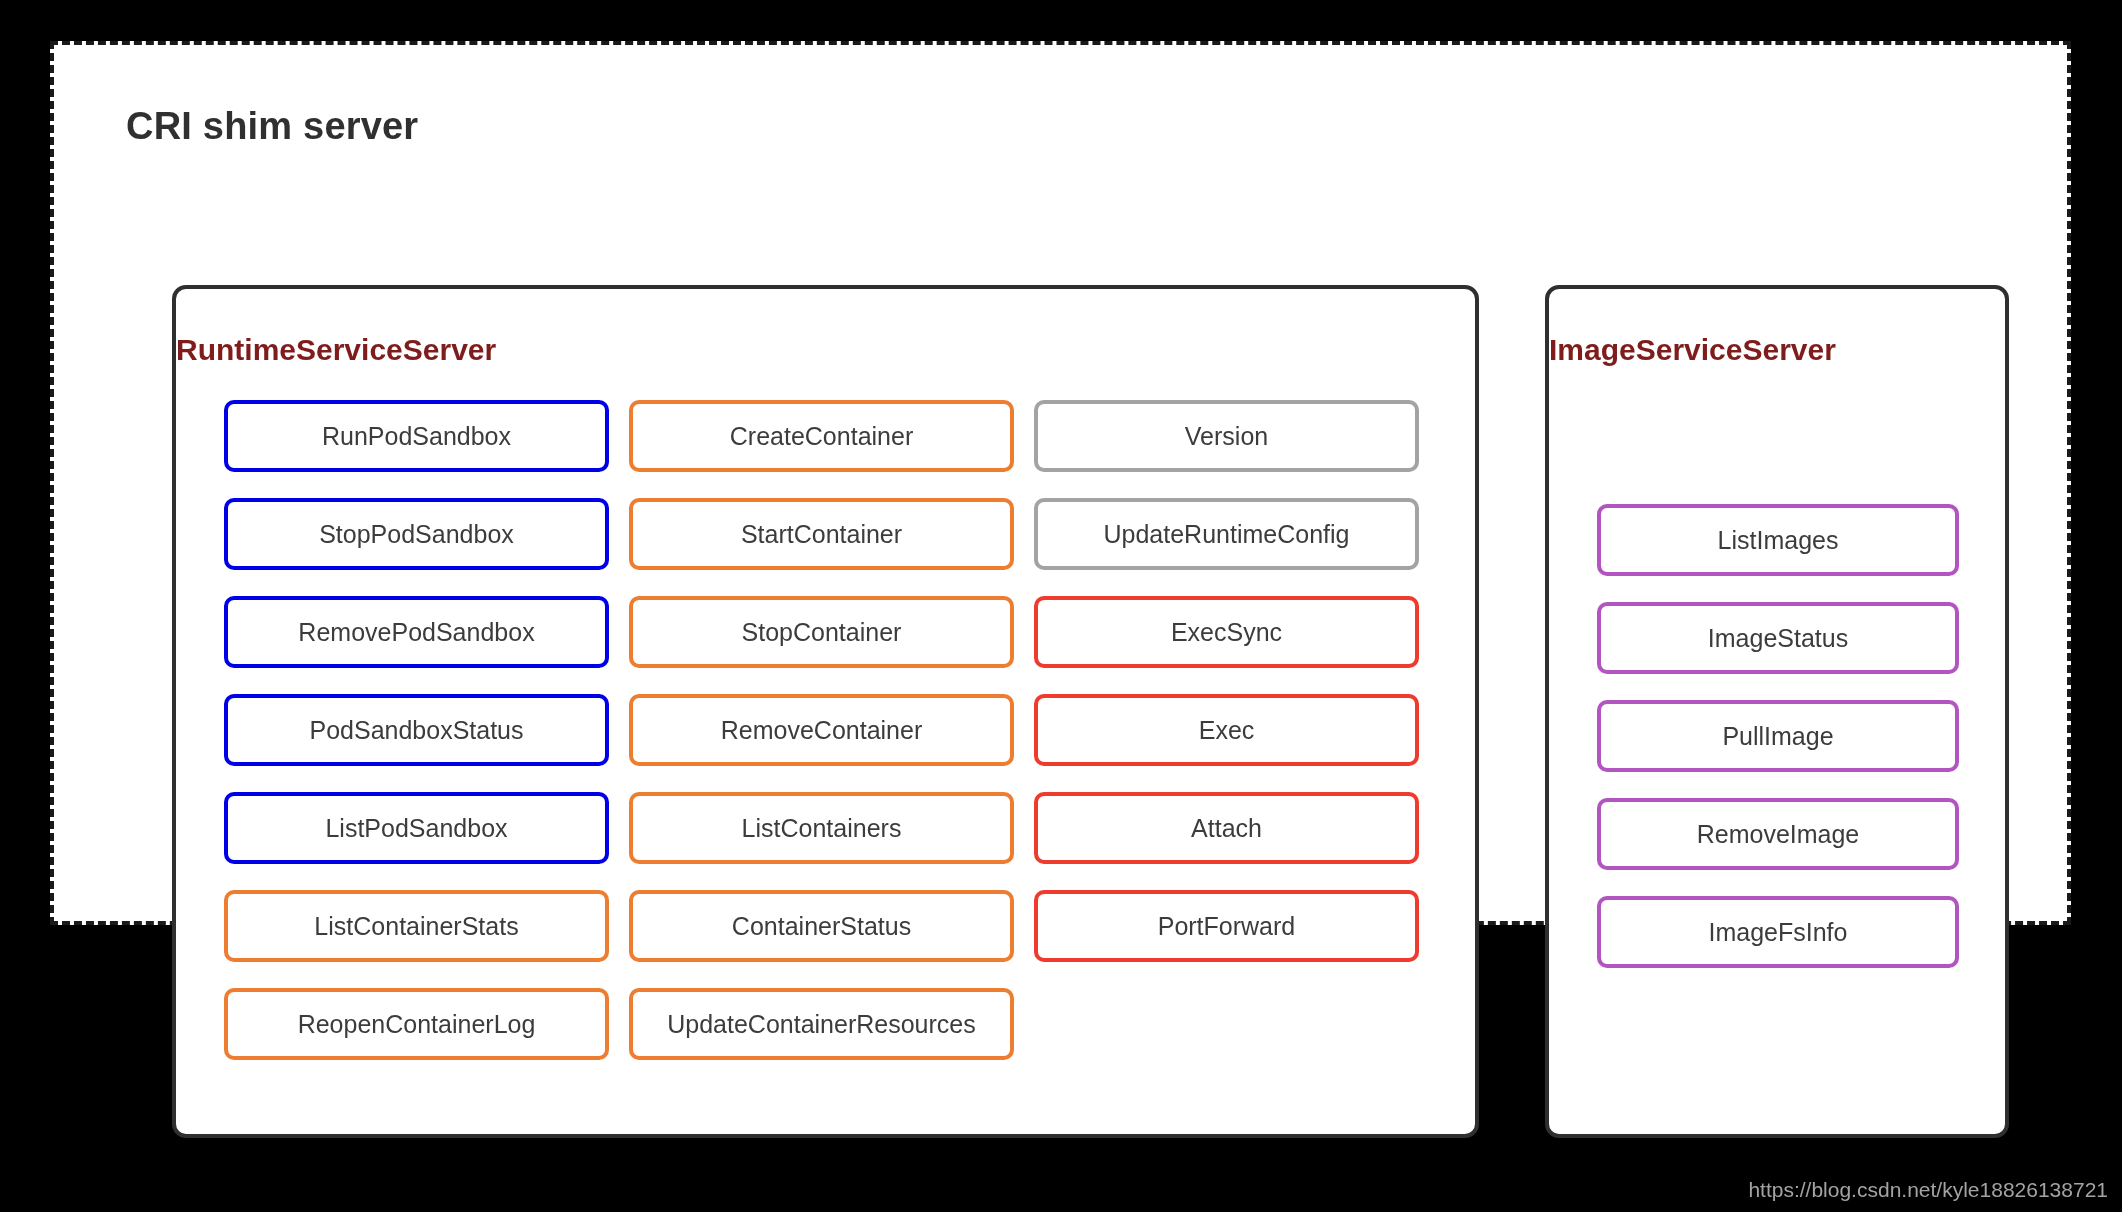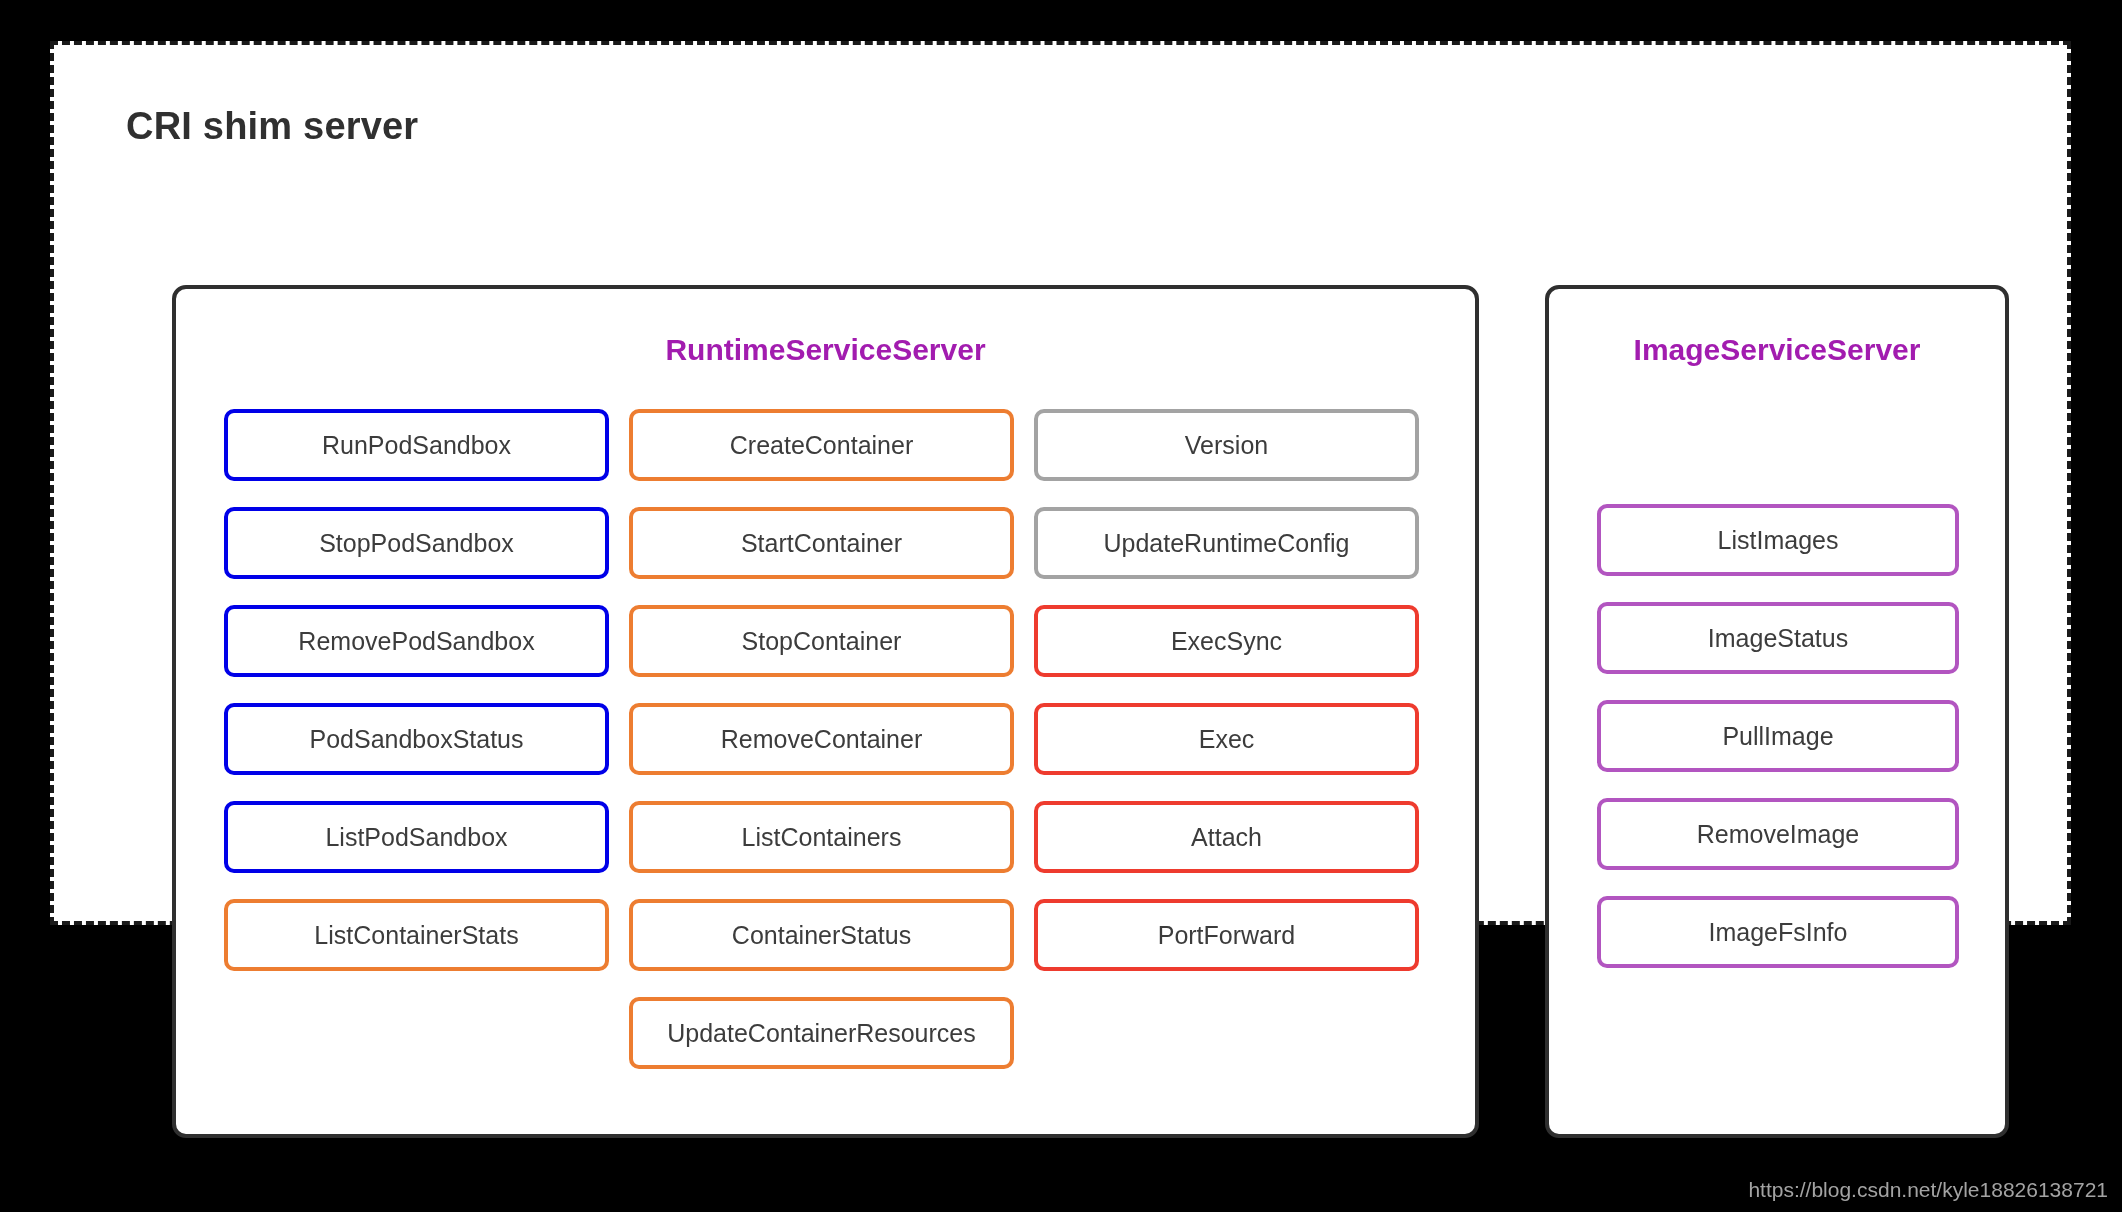--- a/index.html
+++ b/index.html
@@ -67,36 +67,36 @@
     width: 464px;
     height: 853px;
     margin-left: 21px;
   }
 
   .panel-title {
     position: absolute;
     left: 0;
     right: 0;
     top: 44px;
-    text-align: center;
+    text-align: left;
     font-size: 30px;
     font-weight: bold;
-    color: #a21caf;
+    color: #7f1d1d;
     white-space: nowrap;
   }
 
   .grid {
     position: absolute;
     display: flex;
     gap: 20px;
   }
 
   #runtime-grid {
     left: 48px;
-    top: 120px;
+    top: 111px;
   }
 
   .col {
     display: flex;
     flex-direction: column;
     gap: 26px;
     width: 385px;
   }
 
   #image-grid {
@@ -147,20 +147,21 @@
     <div class="panel" id="runtime-panel">
       <div class="panel-title">RuntimeServiceServer</div>
       <div class="grid" id="runtime-grid">
           <div class="col">
             <div class="node blue">RunPodSandbox</div>
             <div class="node blue">StopPodSandbox</div>
             <div class="node blue">RemovePodSandbox</div>
             <div class="node blue">PodSandboxStatus</div>
             <div class="node blue">ListPodSandbox</div>
             <div class="node orange">ListContainerStats</div>
+            <div class="node orange">ReopenContainerLog</div>
           </div>
           <div class="col">
             <div class="node orange">CreateContainer</div>
             <div class="node orange">StartContainer</div>
             <div class="node orange">StopContainer</div>
             <div class="node orange">RemoveContainer</div>
             <div class="node orange">ListContainers</div>
             <div class="node orange">ContainerStatus</div>
             <div class="node orange">UpdateContainerResources</div>
           </div>

